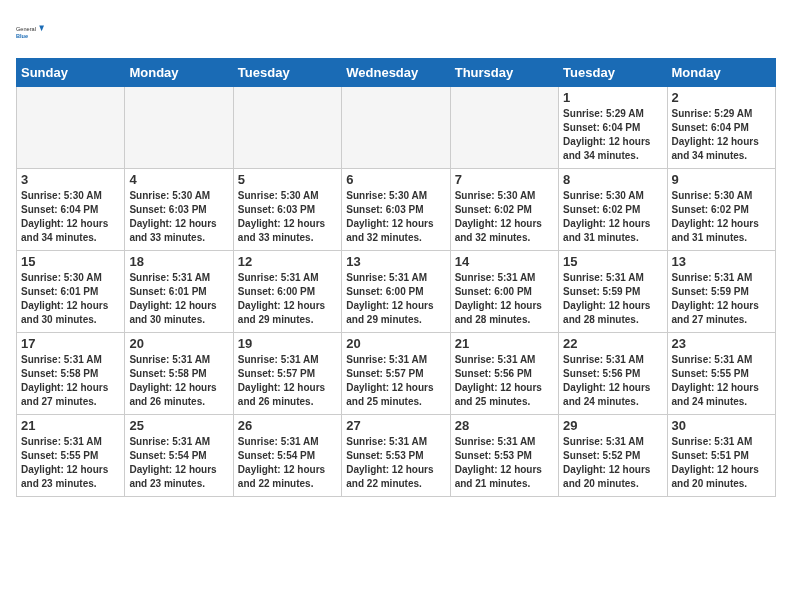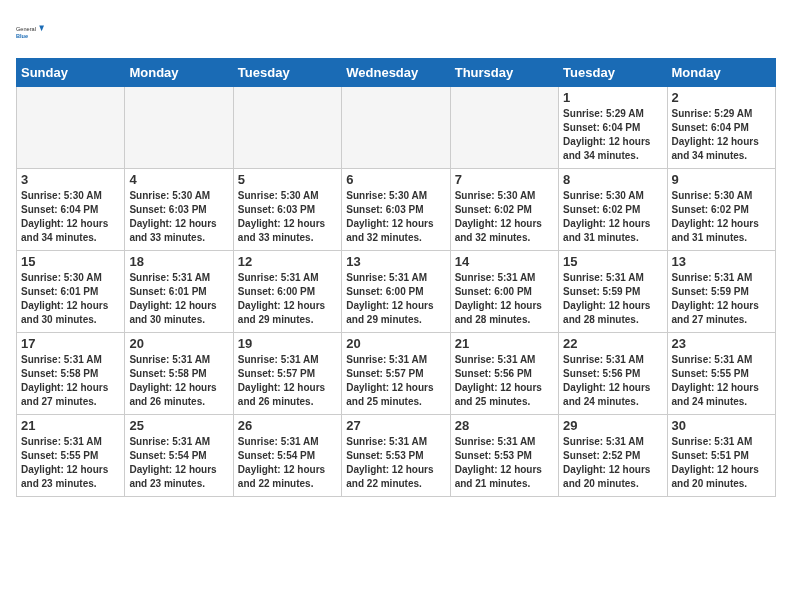--- a/index.html
+++ b/index.html
@@ -292,21 +292,21 @@
         </td>
         <td>
           <span class="day-number">28</span>
           <div class="day-info">Sunrise: 5:31 AM
 Sunset: 5:53 PM
 Daylight: 12 hours and 21 minutes.</div>
         </td>
         <td>
           <span class="day-number">29</span>
           <div class="day-info">Sunrise: 5:31 AM
-Sunset: 2:52 PM
+Sunset: 5:52 PM
 Daylight: 12 hours and 20 minutes.</div>
         </td>
         <td>
           <span class="day-number">30</span>
           <div class="day-info">Sunrise: 5:31 AM
 Sunset: 5:51 PM
 Daylight: 12 hours and 20 minutes.</div>
         </td>
       </tr>
     </tbody>

